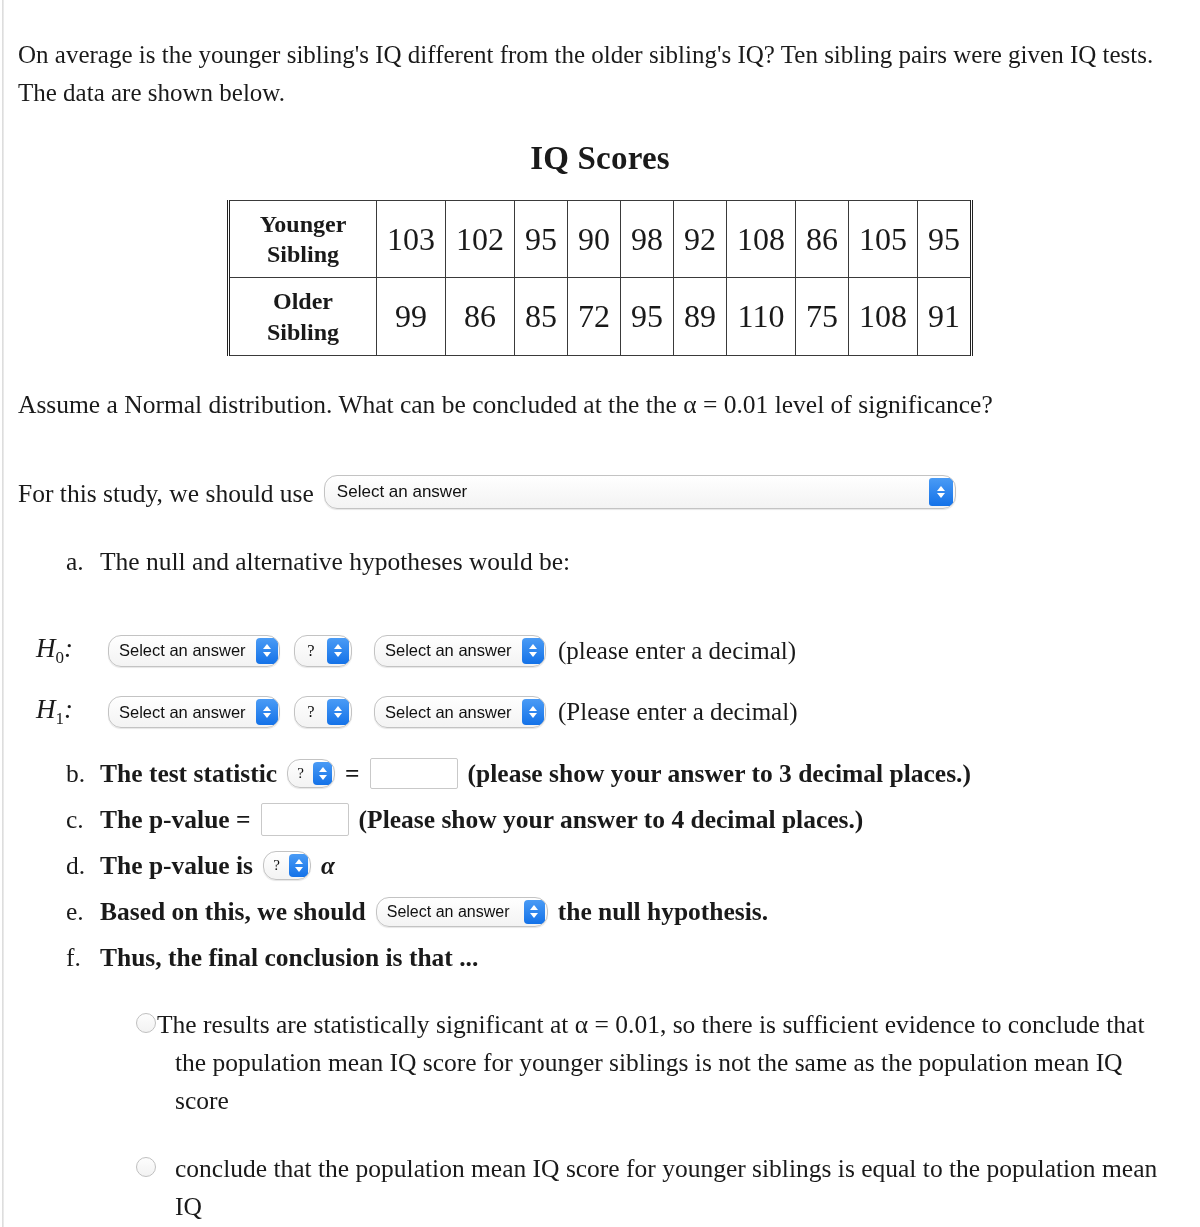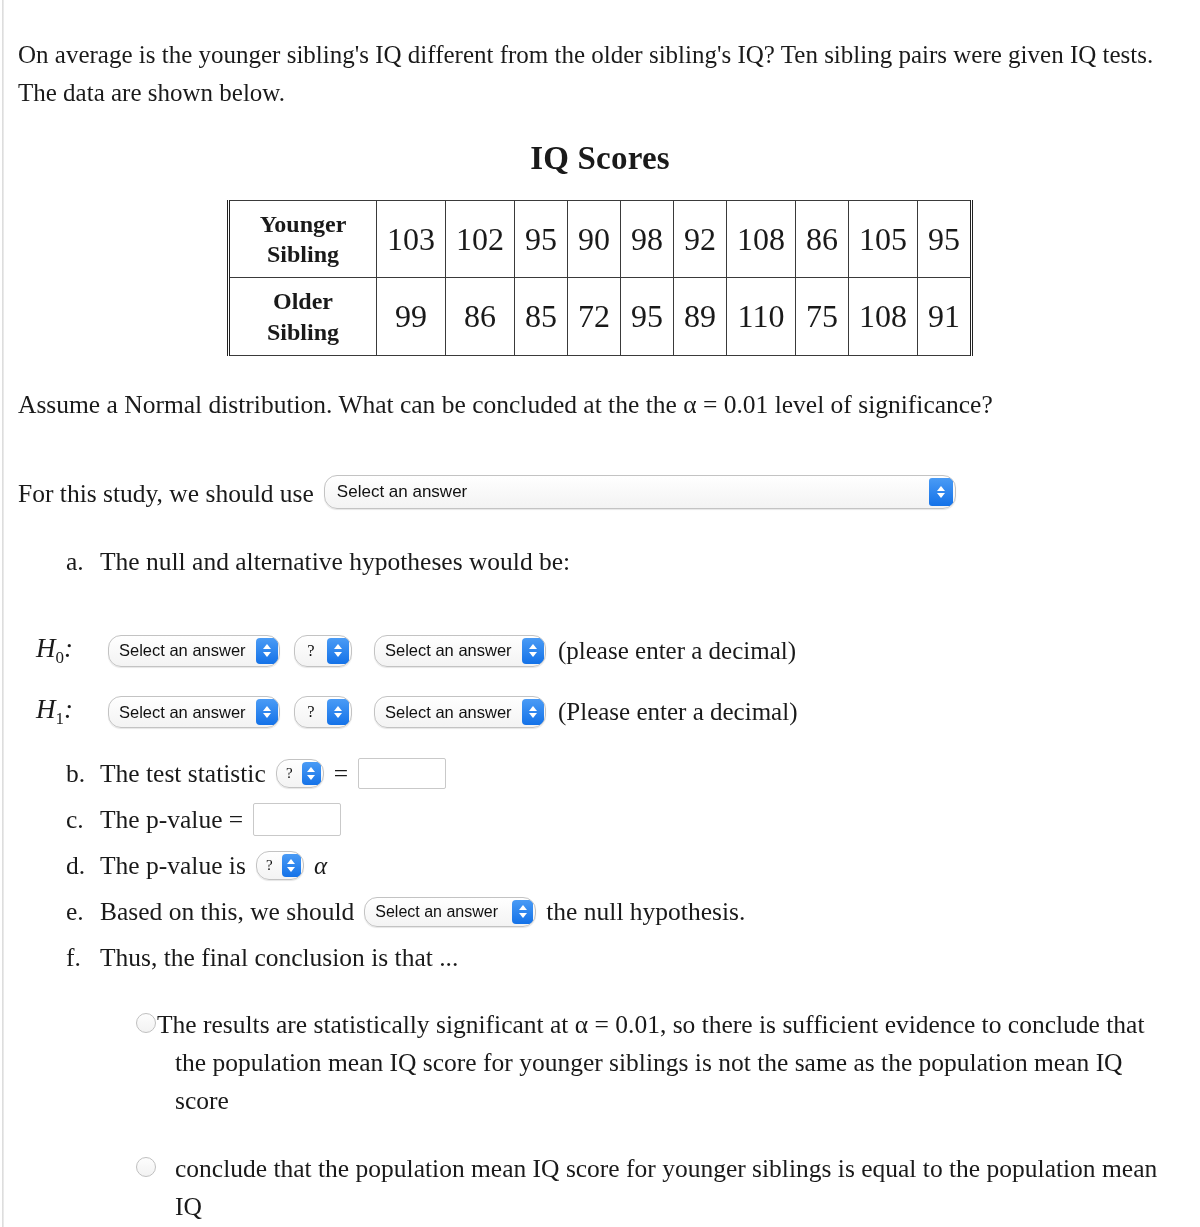--- a/index.html
+++ b/index.html
@@ -206,21 +206,21 @@
     display: flex;
     align-items: center;
     margin-bottom: 10px;
     min-height: 36px;
   }
   .step .marker {
     display: inline-block;
     width: 34px;
     flex: 0 0 34px;
   }
-  .step .t { white-space: nowrap; }
+  .step .t { white-space: nowrap; font-weight: bold; }
   .step .sp { display: inline-block; width: 10px; flex: 0 0 10px; }
   .alpha-it { font-family: "Liberation Serif", serif; font-style: italic; font-size: 25px; }
 
   
   .options { margin-top: 30px; padding-left: 118px; }
   .opt {
     display: flex;
     align-items: flex-start;
     margin-bottom: 30px;
   }
@@ -380,28 +380,30 @@
         <span class="sel-arrow">
             <span class="chev up"></span>
             <span class="chev down"></span>
           </span>
       </span>
       <span class="sp"></span>
       <span class="t">=</span>
       <span class="sp"></span>
       <span class="txtin w-stat"></span>
       <span class="sp"></span>
+      <span class="t">(please show your answer to 3 decimal places.)</span>
     </div>
 
     <div class="step">
       <span class="marker">c.</span>
       <span class="t">The p-value =</span>
       <span class="sp"></span>
       <span class="txtin w-pval"></span>
       <span class="sp"></span>
+      <span class="t">(Please show your answer to 4 decimal places.)</span>
     </div>
 
     <div class="step">
       <span class="marker">d.</span>
       <span class="t">The p-value is</span>
       <span class="sp"></span>
       <span class="sel q-sm">
         <span class="sel-text">?</span>
         <span class="sel-arrow">
             <span class="chev up"></span>

